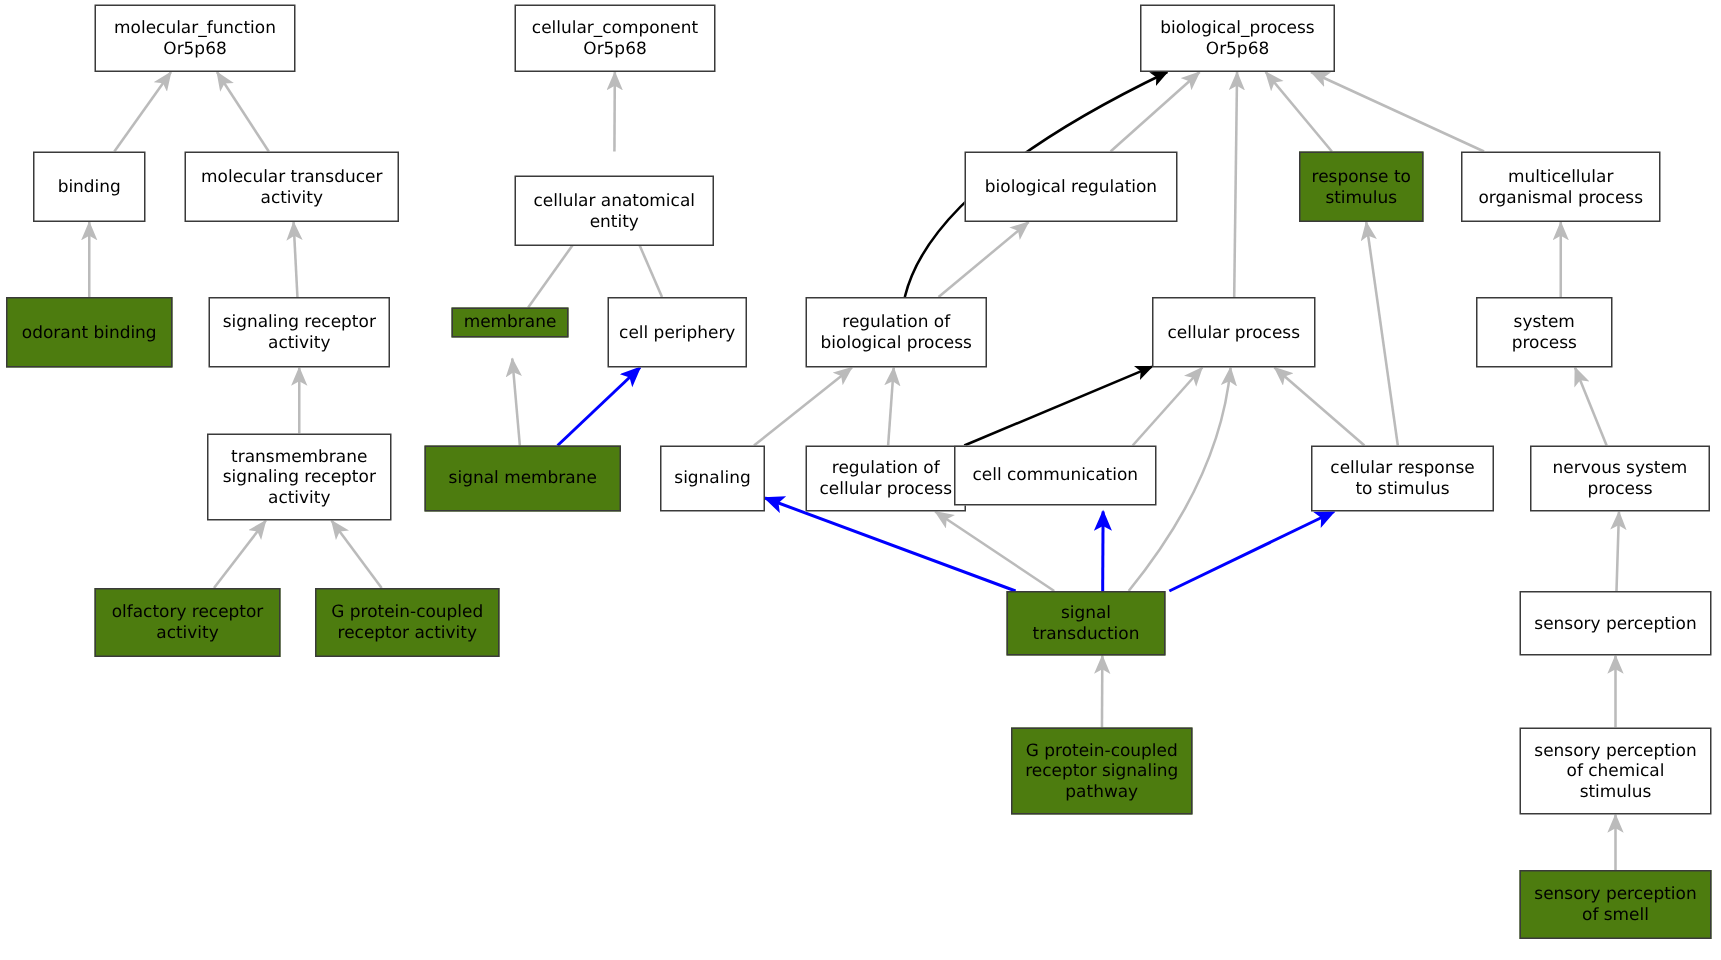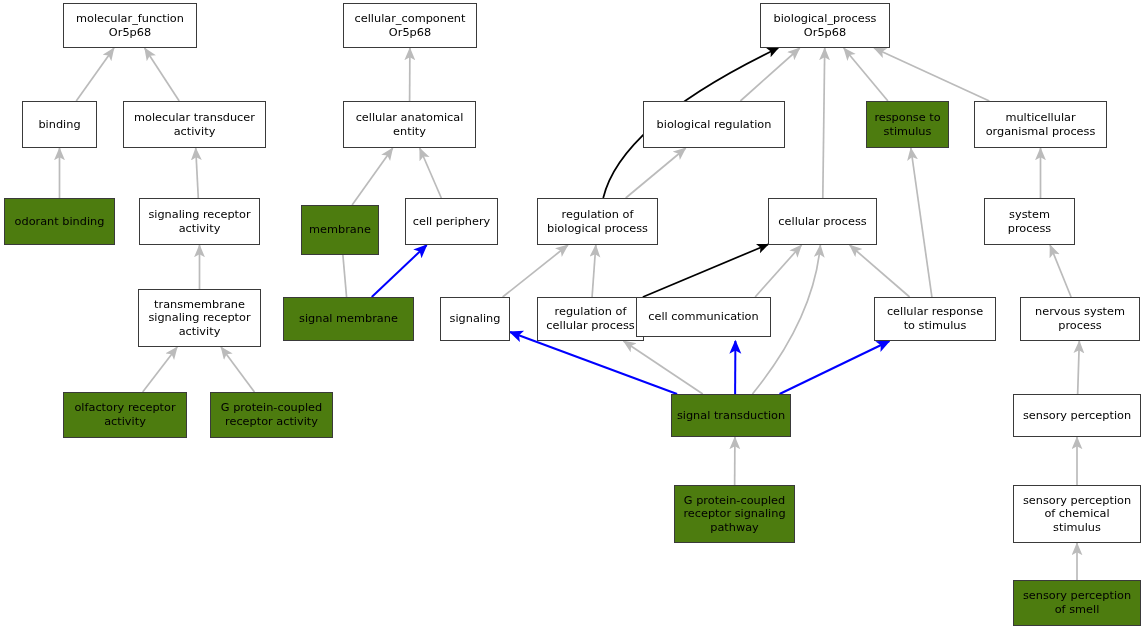--- a/index.html
+++ b/index.html
@@ -109,31 +109,31 @@
   <div id="nodes-group">
       <div class="node" style="left: 63px; top: 3px; width: 134px; height: 45px;"><span class="lbl">molecular_function
 Or5p68</span></div>
       <div class="node" style="left: 343px; top: 3px; width: 134px; height: 45px;"><span class="lbl">cellular_component
 Or5p68</span></div>
       <div class="node" style="left: 760px; top: 3px; width: 130px; height: 45px;"><span class="lbl">biological_process
 Or5p68</span></div>
       <div class="node" style="left: 22px; top: 101px; width: 75px; height: 47px;"><span class="lbl">binding</span></div>
       <div class="node" style="left: 123px; top: 101px; width: 143px; height: 47px;"><span class="lbl">molecular transducer
 activity</span></div>
-      <div class="node" style="left: 343px; top: 101px; width: 133px; height: 47px;"><span class="lbl">cellular anatomical
+      <div class="node" style="left: 343px; top: 117px; width: 133px; height: 47px;"><span class="lbl">cellular anatomical
 entity</span></div>
       <div class="node" style="left: 643px; top: 101px; width: 142px; height: 47px; justify-content: flex-end;"><span class="lbl">biological regulation</span></div>
       <div class="node hl" style="left: 866px; top: 101px; width: 83px; height: 47px;"><span class="lbl">response to
 stimulus</span></div>
       <div class="node" style="left: 974px; top: 101px; width: 133px; height: 47px;"><span class="lbl">multicellular
 organismal process</span></div>
       <div class="node hl" style="left: 4px; top: 198px; width: 111px; height: 47px;"><span class="lbl">odorant binding</span></div>
       <div class="node" style="left: 139px; top: 198px; width: 121px; height: 47px;"><span class="lbl">signaling receptor
 activity</span></div>
-      <div class="node hl" style="left: 301px; top: 205px; width: 78px; height: 50px;"><span class="lbl">membrane</span></div>
+      <div class="node hl" style="left: 301px; top: 205px; width: 78px; height: 20px;"><span class="lbl">membrane</span></div>
       <div class="node" style="left: 405px; top: 198px; width: 93px; height: 47px;"><span class="lbl">cell periphery</span></div>
       <div class="node" style="left: 537px; top: 198px; width: 121px; height: 47px;"><span class="lbl">regulation of
 biological process</span></div>
       <div class="node" style="left: 768px; top: 198px; width: 109px; height: 47px;"><span class="lbl">cellular process</span></div>
       <div class="node" style="left: 984px; top: 198px; width: 91px; height: 47px;"><span class="lbl">system process</span></div>
       <div class="node" style="left: 138px; top: 289px; width: 123px; height: 58px;"><span class="lbl">transmembrane
 signaling receptor
 activity</span></div>
       <div class="node hl" style="left: 283px; top: 297px; width: 131px; height: 44px;"><span class="lbl">signal membrane</span></div>
       <div class="node" style="left: 440px; top: 297px; width: 70px; height: 44px;"><span class="lbl">signaling</span></div>
@@ -141,21 +141,21 @@
 cellular process</span></div>
       <div class="node" style="left: 636px; top: 297px; width: 135px; height: 40px;"><span class="lbl">cell communication</span></div>
       <div class="node" style="left: 874px; top: 297px; width: 122px; height: 44px;"><span class="lbl">cellular response
 to stimulus</span></div>
       <div class="node" style="left: 1020px; top: 297px; width: 120px; height: 44px;"><span class="lbl">nervous system
 process</span></div>
       <div class="node hl" style="left: 63px; top: 392px; width: 124px; height: 46px;"><span class="lbl">olfactory receptor
 activity</span></div>
       <div class="node hl" style="left: 210px; top: 392px; width: 123px; height: 46px;"><span class="lbl">G protein-coupled
 receptor activity</span></div>
-      <div class="node hl" style="left: 671px; top: 394px; width: 120px; height: 43px;"><span class="lbl">signal transduction</span></div>
+      <div class="node hl" style="left: 671px; top: 394px; width: 106px; height: 43px;"><span class="lbl">signal transduction</span></div>
       <div class="node" style="left: 1013px; top: 394px; width: 128px; height: 43px;"><span class="lbl">sensory perception</span></div>
       <div class="node hl" style="left: 674px; top: 485px; width: 121px; height: 58px;"><span class="lbl">G protein-coupled
 receptor signaling
 pathway</span></div>
       <div class="node" style="left: 1013px; top: 485px; width: 128px; height: 58px;"><span class="lbl">sensory perception
 of chemical
 stimulus</span></div>
       <div class="node hl" style="left: 1013px; top: 580px; width: 128px; height: 46px;"><span class="lbl">sensory perception
 of smell</span></div>
     </div>

